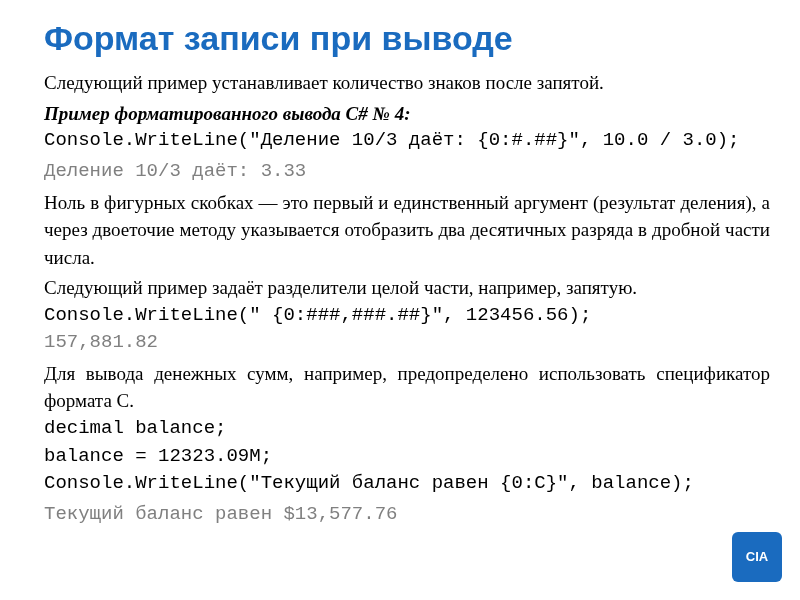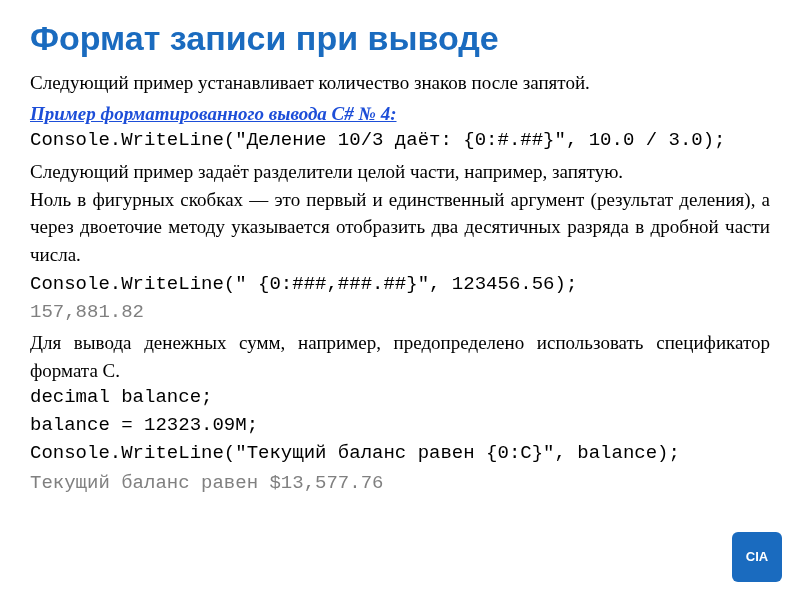--- a/index.html
+++ b/index.html
@@ -11,21 +11,21 @@
       background: #ffffff;
       font-family: 'Times New Roman', Times, serif;
       font-size: 14px;
       color: #000000;
     }
 
     .slide {
       width: 800px;
       height: 600px;
       background: #ffffff;
-      padding: 20px 30px 20px 30px;
+      padding: 20px 30px 20px 44px;
       position: relative;
       overflow: hidden;
     }
 
     .title {
       font-size: 34px;
       color: #1a6bbf;
       font-family: Arial, sans-serif;
       font-weight: bold;
       margin-bottom: 12px;
@@ -40,22 +40,21 @@
     }
 
     .normal-text {
       color: #000000;
       margin-bottom: 2px;
     }
 
     .italic-bold-underline {
       font-style: italic;
       font-weight: bold;
-      text-decoration: underline;
-      color: #1d4ed8;
+      color: #000000;
       margin-bottom: 2px;
     }
 
     .code-text {
       font-family: 'Courier New', Courier, monospace;
       color: #000000;
       margin-bottom: 2px;
     }
 
     .output-text {
@@ -97,22 +96,23 @@
 <body>
 
 <div class="slide">
   <div class="title">Формат записи при выводе</div>
 
   <div class="content">
 
     <p class="normal-text mb2">Следующий пример устанавливает количество знаков после запятой.</p>
     <p class="italic-bold-underline mb0">Пример форматированного вывода C# № 4:</p>
     <p class="code-text mb2">Console.WriteLine("Деление 10/3 даёт: {0:#.##}", 10.0 / 3.0);</p>
+    <p class="output-text mb2">Деление 10/3 даёт: 3.33</p>
+    <p class="normal-text mb2">Ноль в фигурных скобках — это первый и единственный аргумент (результат деления), а через двоеточие методу указывается отобразить два десятичных разряда в дробной части числа.</p>
     <p class="normal-text mb0">Следующий пример задаёт разделители целой части, например, запятую.</p>
-    <p class="normal-text mb2">Ноль в фигурных скобках — это первый и единственный аргумент (результат деления), а через двоеточие методу указывается отобразить два десятичных разряда в дробной части числа.</p>
     <p class="code-text mb0">Console.WriteLine(" {0:###,###.##}", 123456.56);</p>
     <p class="output-text mb2">157,881.82</p>
     <p class="normal-text mb0">Для вывода денежных сумм, например, предопределено использовать спецификатор формата С.</p>
     <p class="code-text mb0">decimal balance;</p>
     <p class="code-text mb0">balance = 12323.09M;</p>
     <p class="code-text mb2">Console.WriteLine("Текущий баланс равен {0:C}", balance);</p>
     <p class="output-text mb0">Текущий баланс равен $13,577.76</p>
 
   </div>
 

